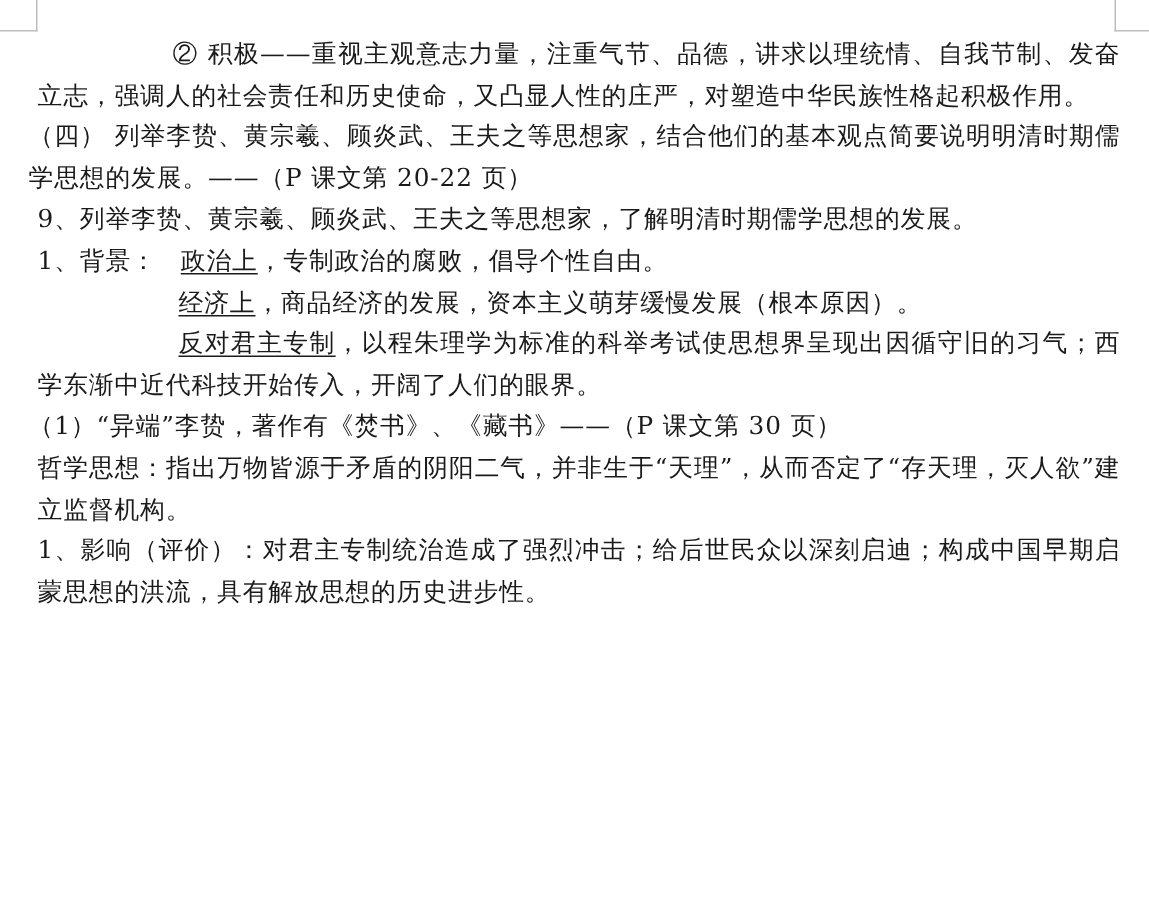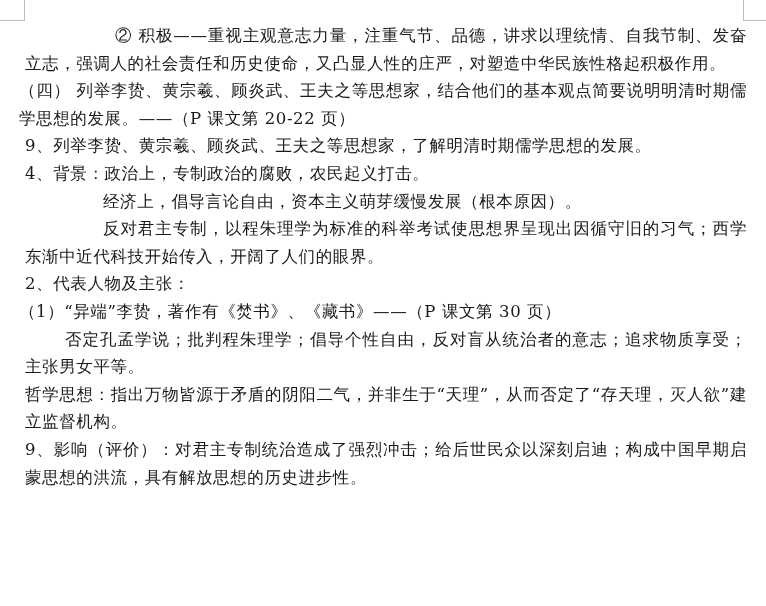--- a/index.html
+++ b/index.html
@@ -12,36 +12,34 @@
     .corner.tl { left: 0; top: 0; border-width: 0 1px 1px 0; }
     .corner.tr { left: 743px; top: 0; border-width: 0 0 1px 1px; width: 23px; }
     .doc {
       position: absolute; left: 25px; top: 22px; width: 722px;
       font-size: 16.5px; line-height: 27.6px; letter-spacing: 0.6px;
     }
     .p { margin: 0; text-align: justify; text-align-last: left; }
     .ind-big { text-indent: 90px; }
     .ind-mid { text-indent: 40px; }
     .hang { padding-left: 78px; }
-    .u { text-underline-offset: 3px; }
+    .u { text-decoration: underline; text-underline-offset: 3px; margin-left: 16px; }
     .lead-neg { margin-left: -6px; }
   </style>
 </head>
 <body>
 
 <div class="corner tl"></div>
 <div class="corner tr"></div>
 
 <div class="doc">
   <p class="p ind-big">② 积极——重视主观意志力量，注重气节、品德，讲求以理统情、自我节制、发奋立志，强调人的社会责任和历史使命，又凸显人性的庄严，对塑造中华民族性格起积极作用。</p>
   <p class="p lead-neg">（四） 列举李贽、黄宗羲、顾炎武、王夫之等思想家，结合他们的基本观点简要说明明清时期儒学思想的发展。——（P 课文第 20-22 页）</p>
   <p class="p">9、列举李贽、黄宗羲、顾炎武、王夫之等思想家，了解明清时期儒学思想的发展。</p>
 
-  <p class="p"><span>4、背景：</span><span class="u">政治上</span><span>，专制政治的腐败，农民起义打击。</span></p>
-  <p class="p hang"><span class="u">经济上</span><span>，倡导言论自由，资本主义萌芽缓慢发展（根本原因）。</span></p>
+  <p class="p"><span>1、背景：</span><span class="u">政治上</span><span>，专制政治的腐败，倡导个性自由。</span></p>
+  <p class="p hang"><span class="u">经济上</span><span>，商品经济的发展，资本主义萌芽缓慢发展（根本原因）。</span></p>
   <p class="p" style="text-indent:78px"><span class="u">反对君主专制</span><span>，以程朱理学为标准的科举考试使思想界呈现出因循守旧的习气；西学东渐中近代科技开始传入，开阔了人们的眼界。</span></p>
 
-  <p class="p">2、代表人物及主张：</p>
   <p class="p lead-neg">（1）“异端”李贽，著作有《焚书》、《藏书》——（P 课文第 30 页）</p>
-  <p class="p ind-mid">否定孔孟学说；批判程朱理学；倡导个性自由，反对盲从统治者的意志；追求物质享受；主张男女平等。</p>
   <p class="p">哲学思想：指出万物皆源于矛盾的阴阳二气，并非生于“天理”，从而否定了“存天理，灭人欲”建立监督机构。</p>
-  <p class="p">9、影响（评价）：对君主专制统治造成了强烈冲击；给后世民众以深刻启迪；构成中国早期启蒙思想的洪流，具有解放思想的历史进步性。</p>
+  <p class="p">1、影响（评价）：对君主专制统治造成了强烈冲击；给后世民众以深刻启迪；构成中国早期启蒙思想的洪流，具有解放思想的历史进步性。</p>
 </div>
 
 </body></html>

